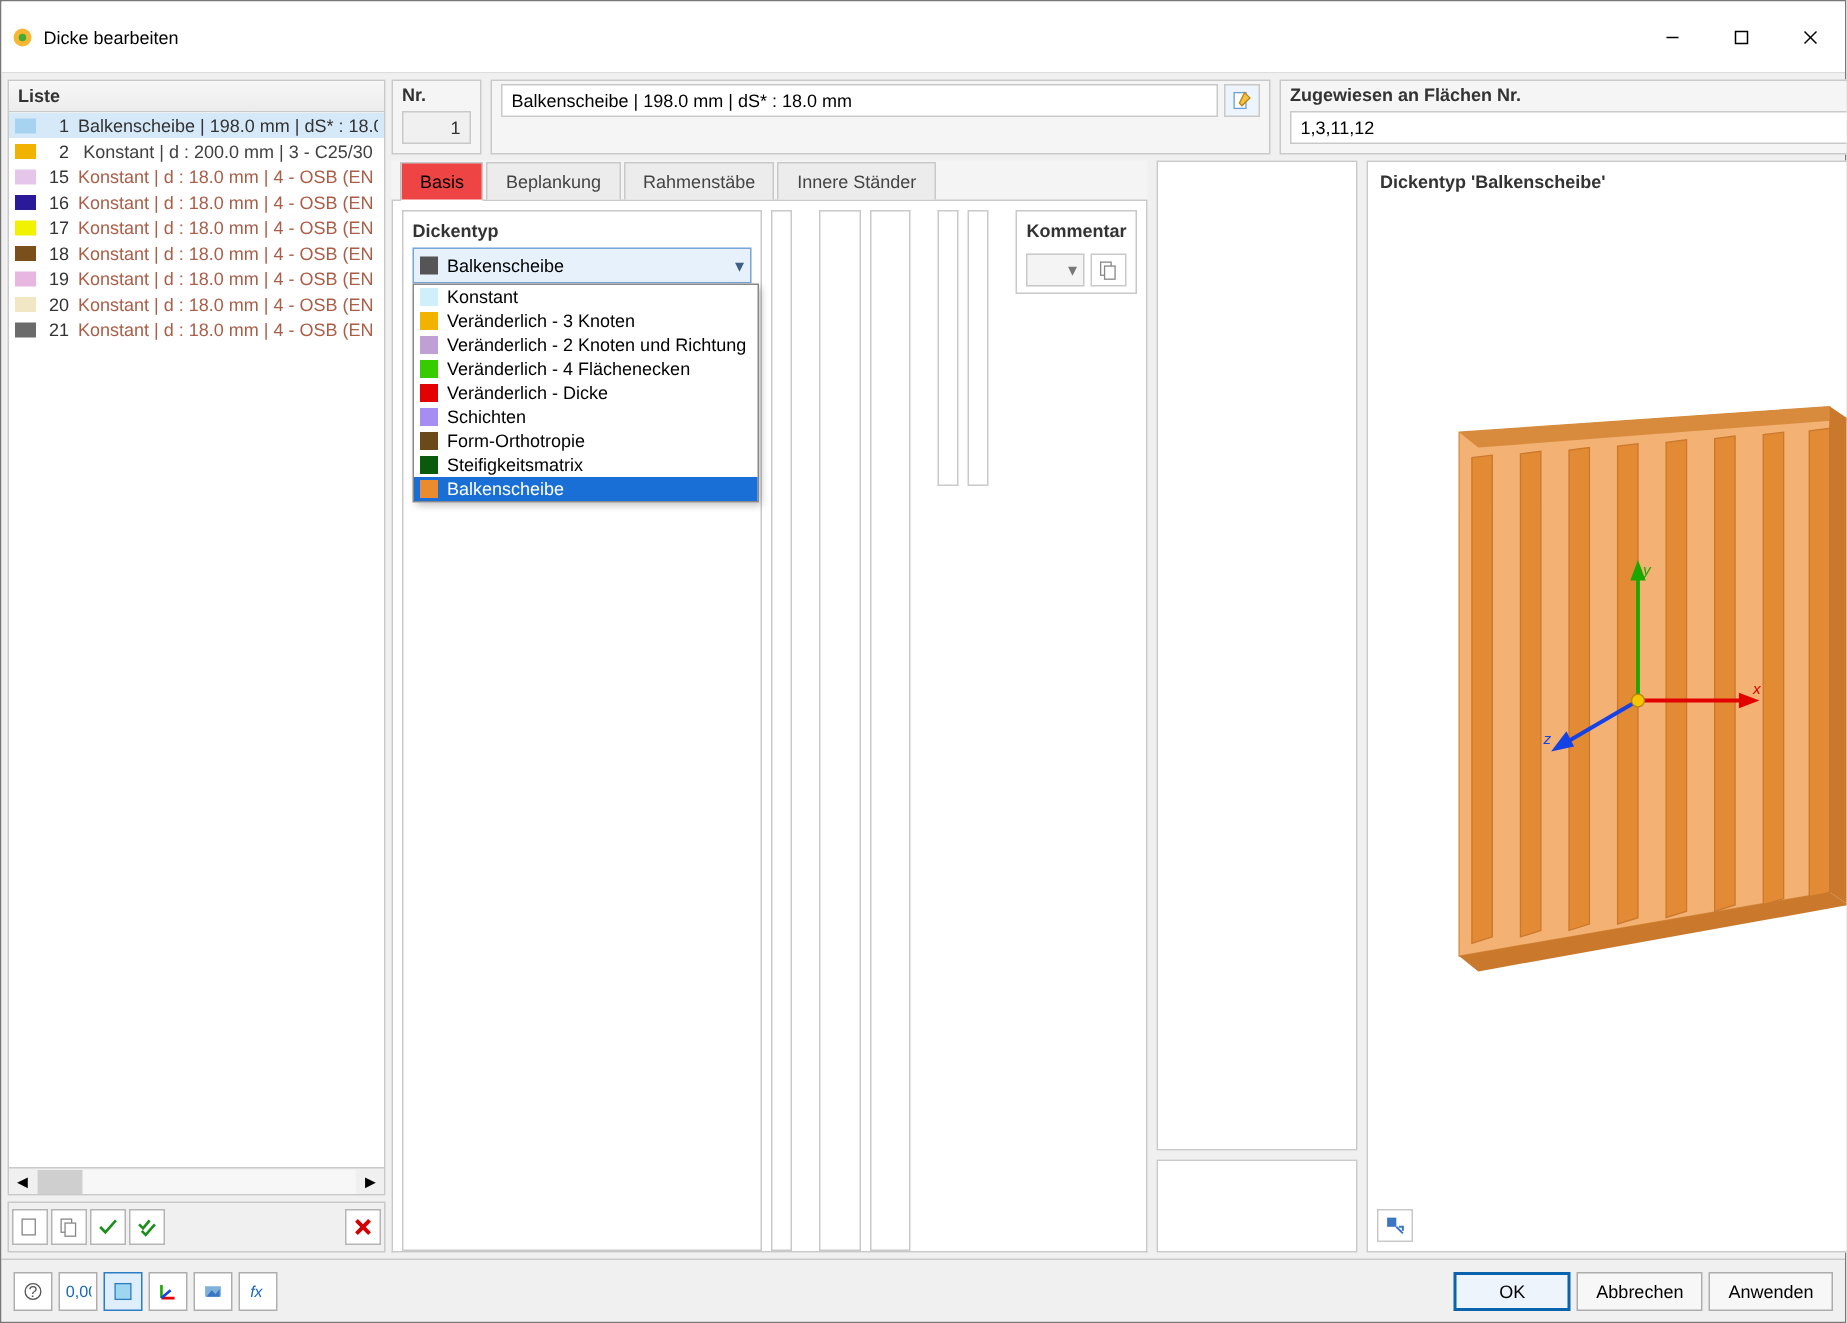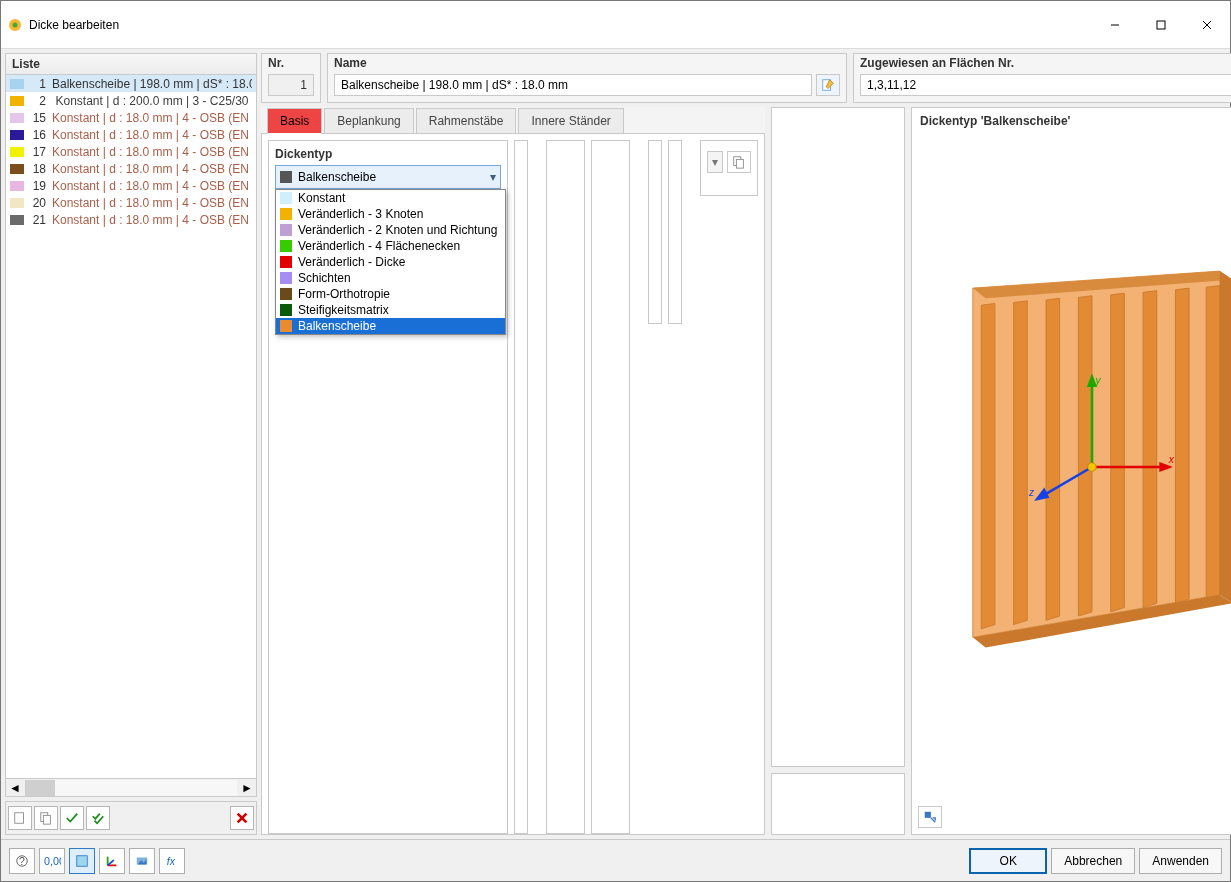--- a/index.html
+++ b/index.html
@@ -221,21 +221,20 @@
       </div>
     </div>
 
     <div class="right">
       <div class="top-row">
         <div class="grp nr">
           <div class="grp-label">Nr.</div>
           <div class="input readonly">1</div>
         </div>
         <div class="grp name">
-          <div class="grp-label">Name</div>
           <div class="name-inner">
             <div class="input">Balkenscheibe | 198.0 mm | dS* : 18.0 mm</div>
             <div class="edit-btn">
               <svg width="14" height="14" viewBox="0 0 16 16">
                   <rect x="2" y="2" width="9" height="12" fill="#fff" stroke="#6aa0d8"></rect>
                   <path d="M10 2 L14 6 L8 12 L6 10 Z" fill="#f7c04a" stroke="#b8860b"></path>
                 </svg>
             </div>
           </div>
         </div>
@@ -307,20 +306,21 @@
             <div class="tb-mid">
               <div class="groupbox"></div>
               <div class="groupbox"></div>
             </div>
             <div class="tb-bottom">
               <div class="groupbox"></div>
               <div class="groupbox"></div>
             </div>
             <div class="comment-row">
               <div class="groupbox" style="height:100%;">
+                <div class="gb-title">Kommentar</div>
                 <div class="inner">
                   <div class="comment-combo">
                     <span></span>
                       <span class="chev">▾</span>
                   </div>
                   <div class="small-btn">
                     <svg width="14" height="14" viewBox="0 0 16 16">
                         <rect x="2" y="2" width="8" height="10" fill="#fff" stroke="#888"></rect>
                         <rect x="5" y="5" width="8" height="10" fill="#fff" stroke="#888"></rect>
                       </svg>

